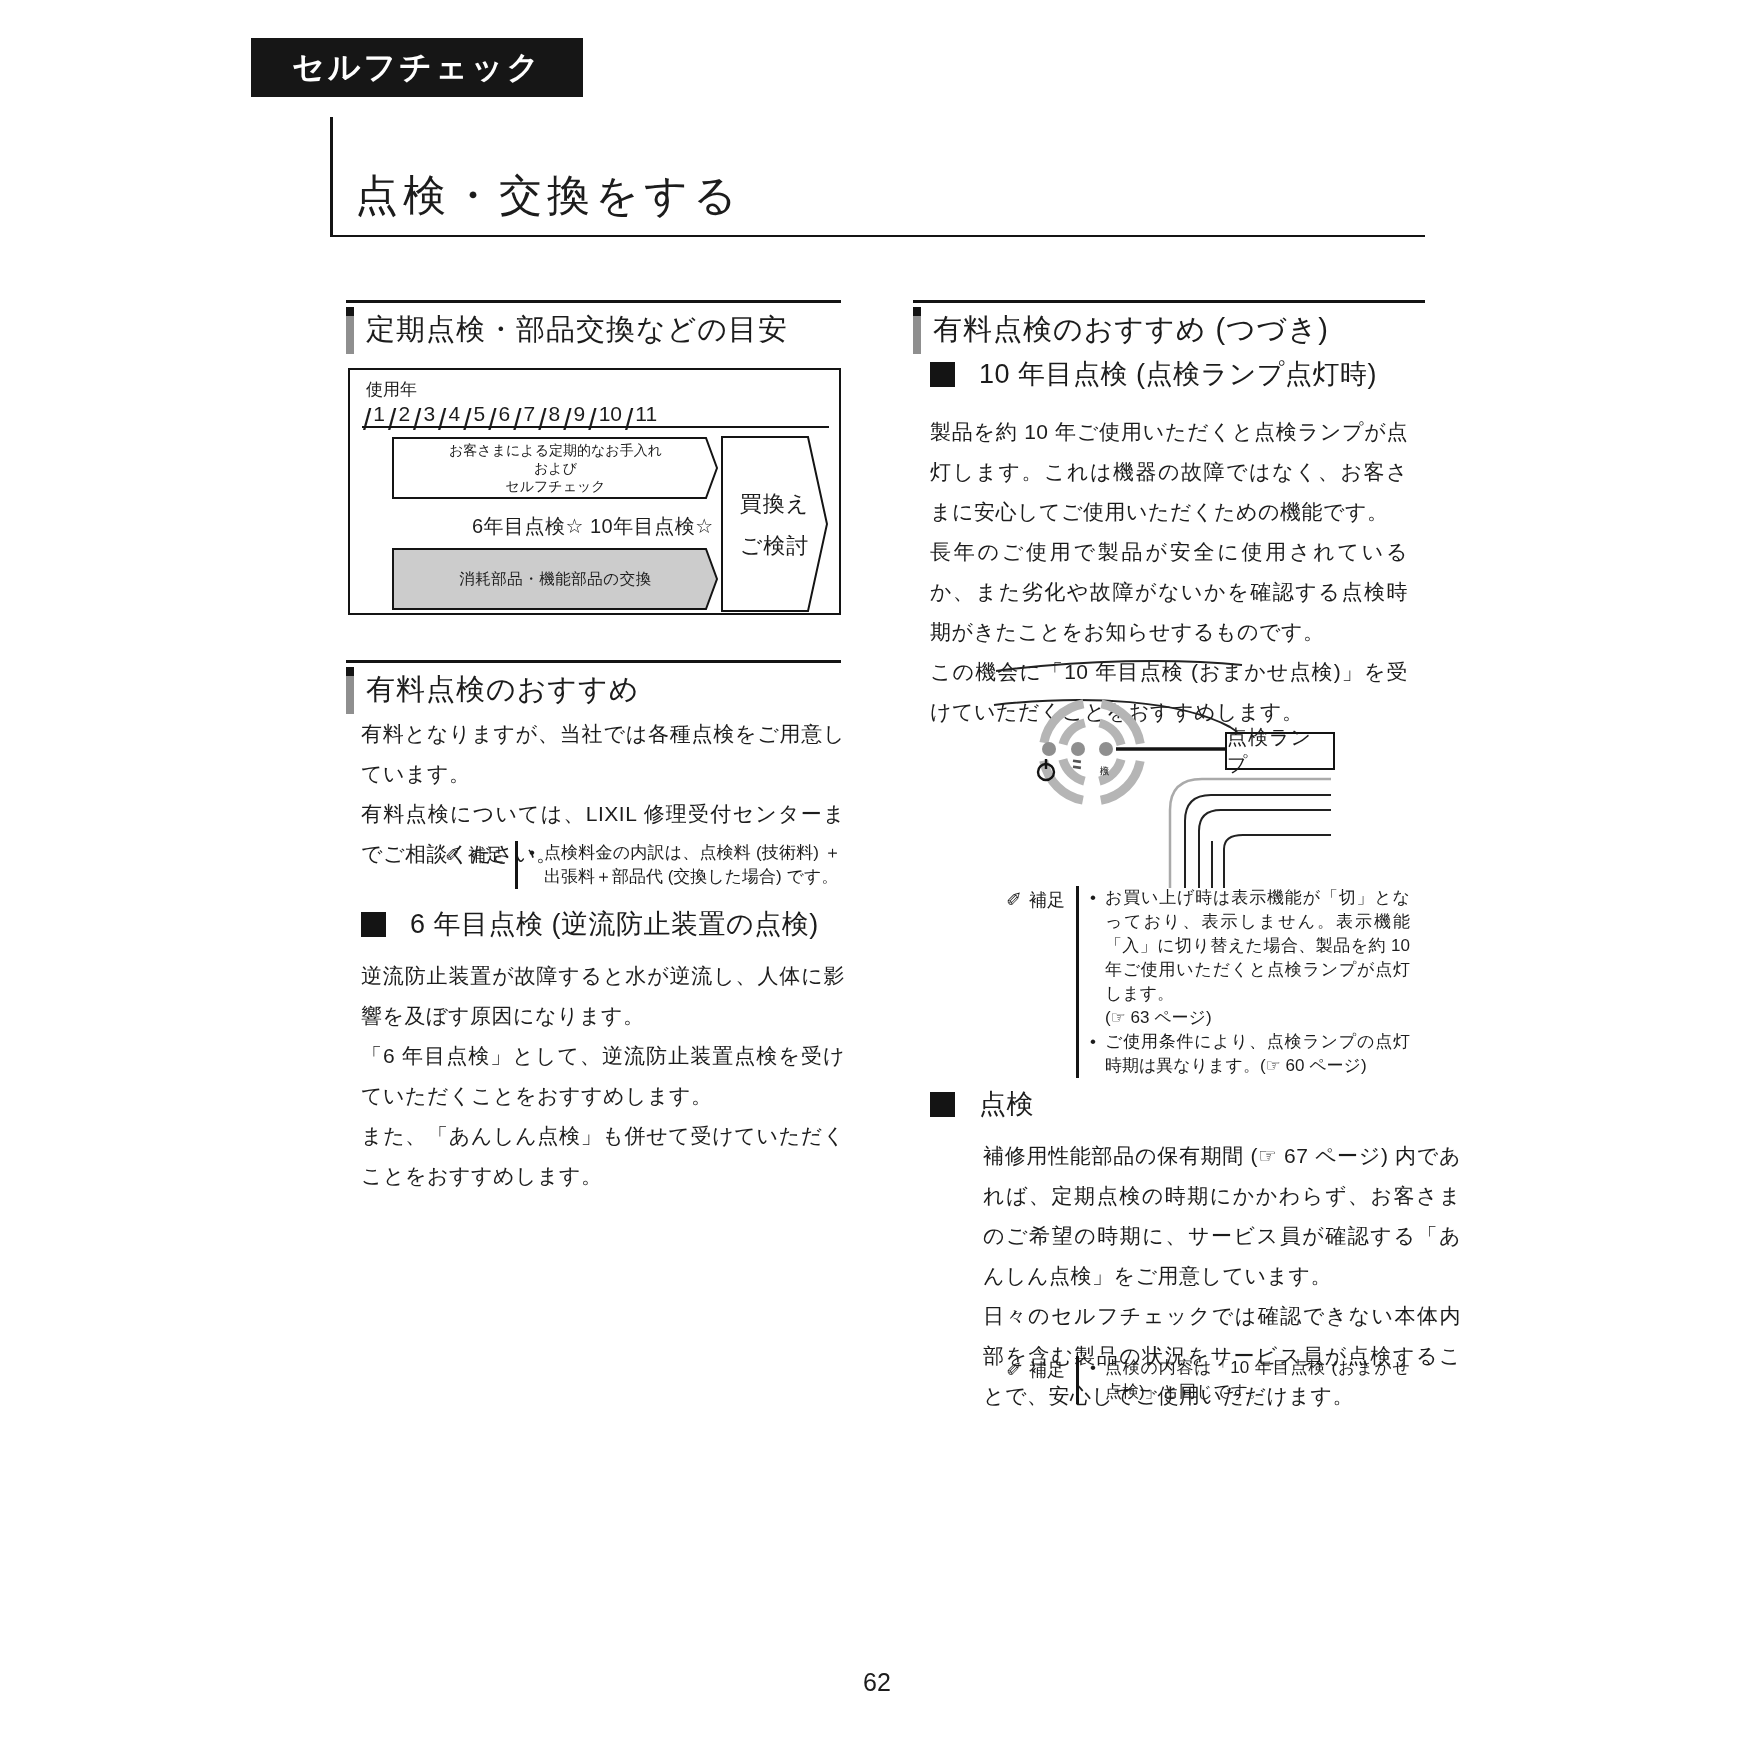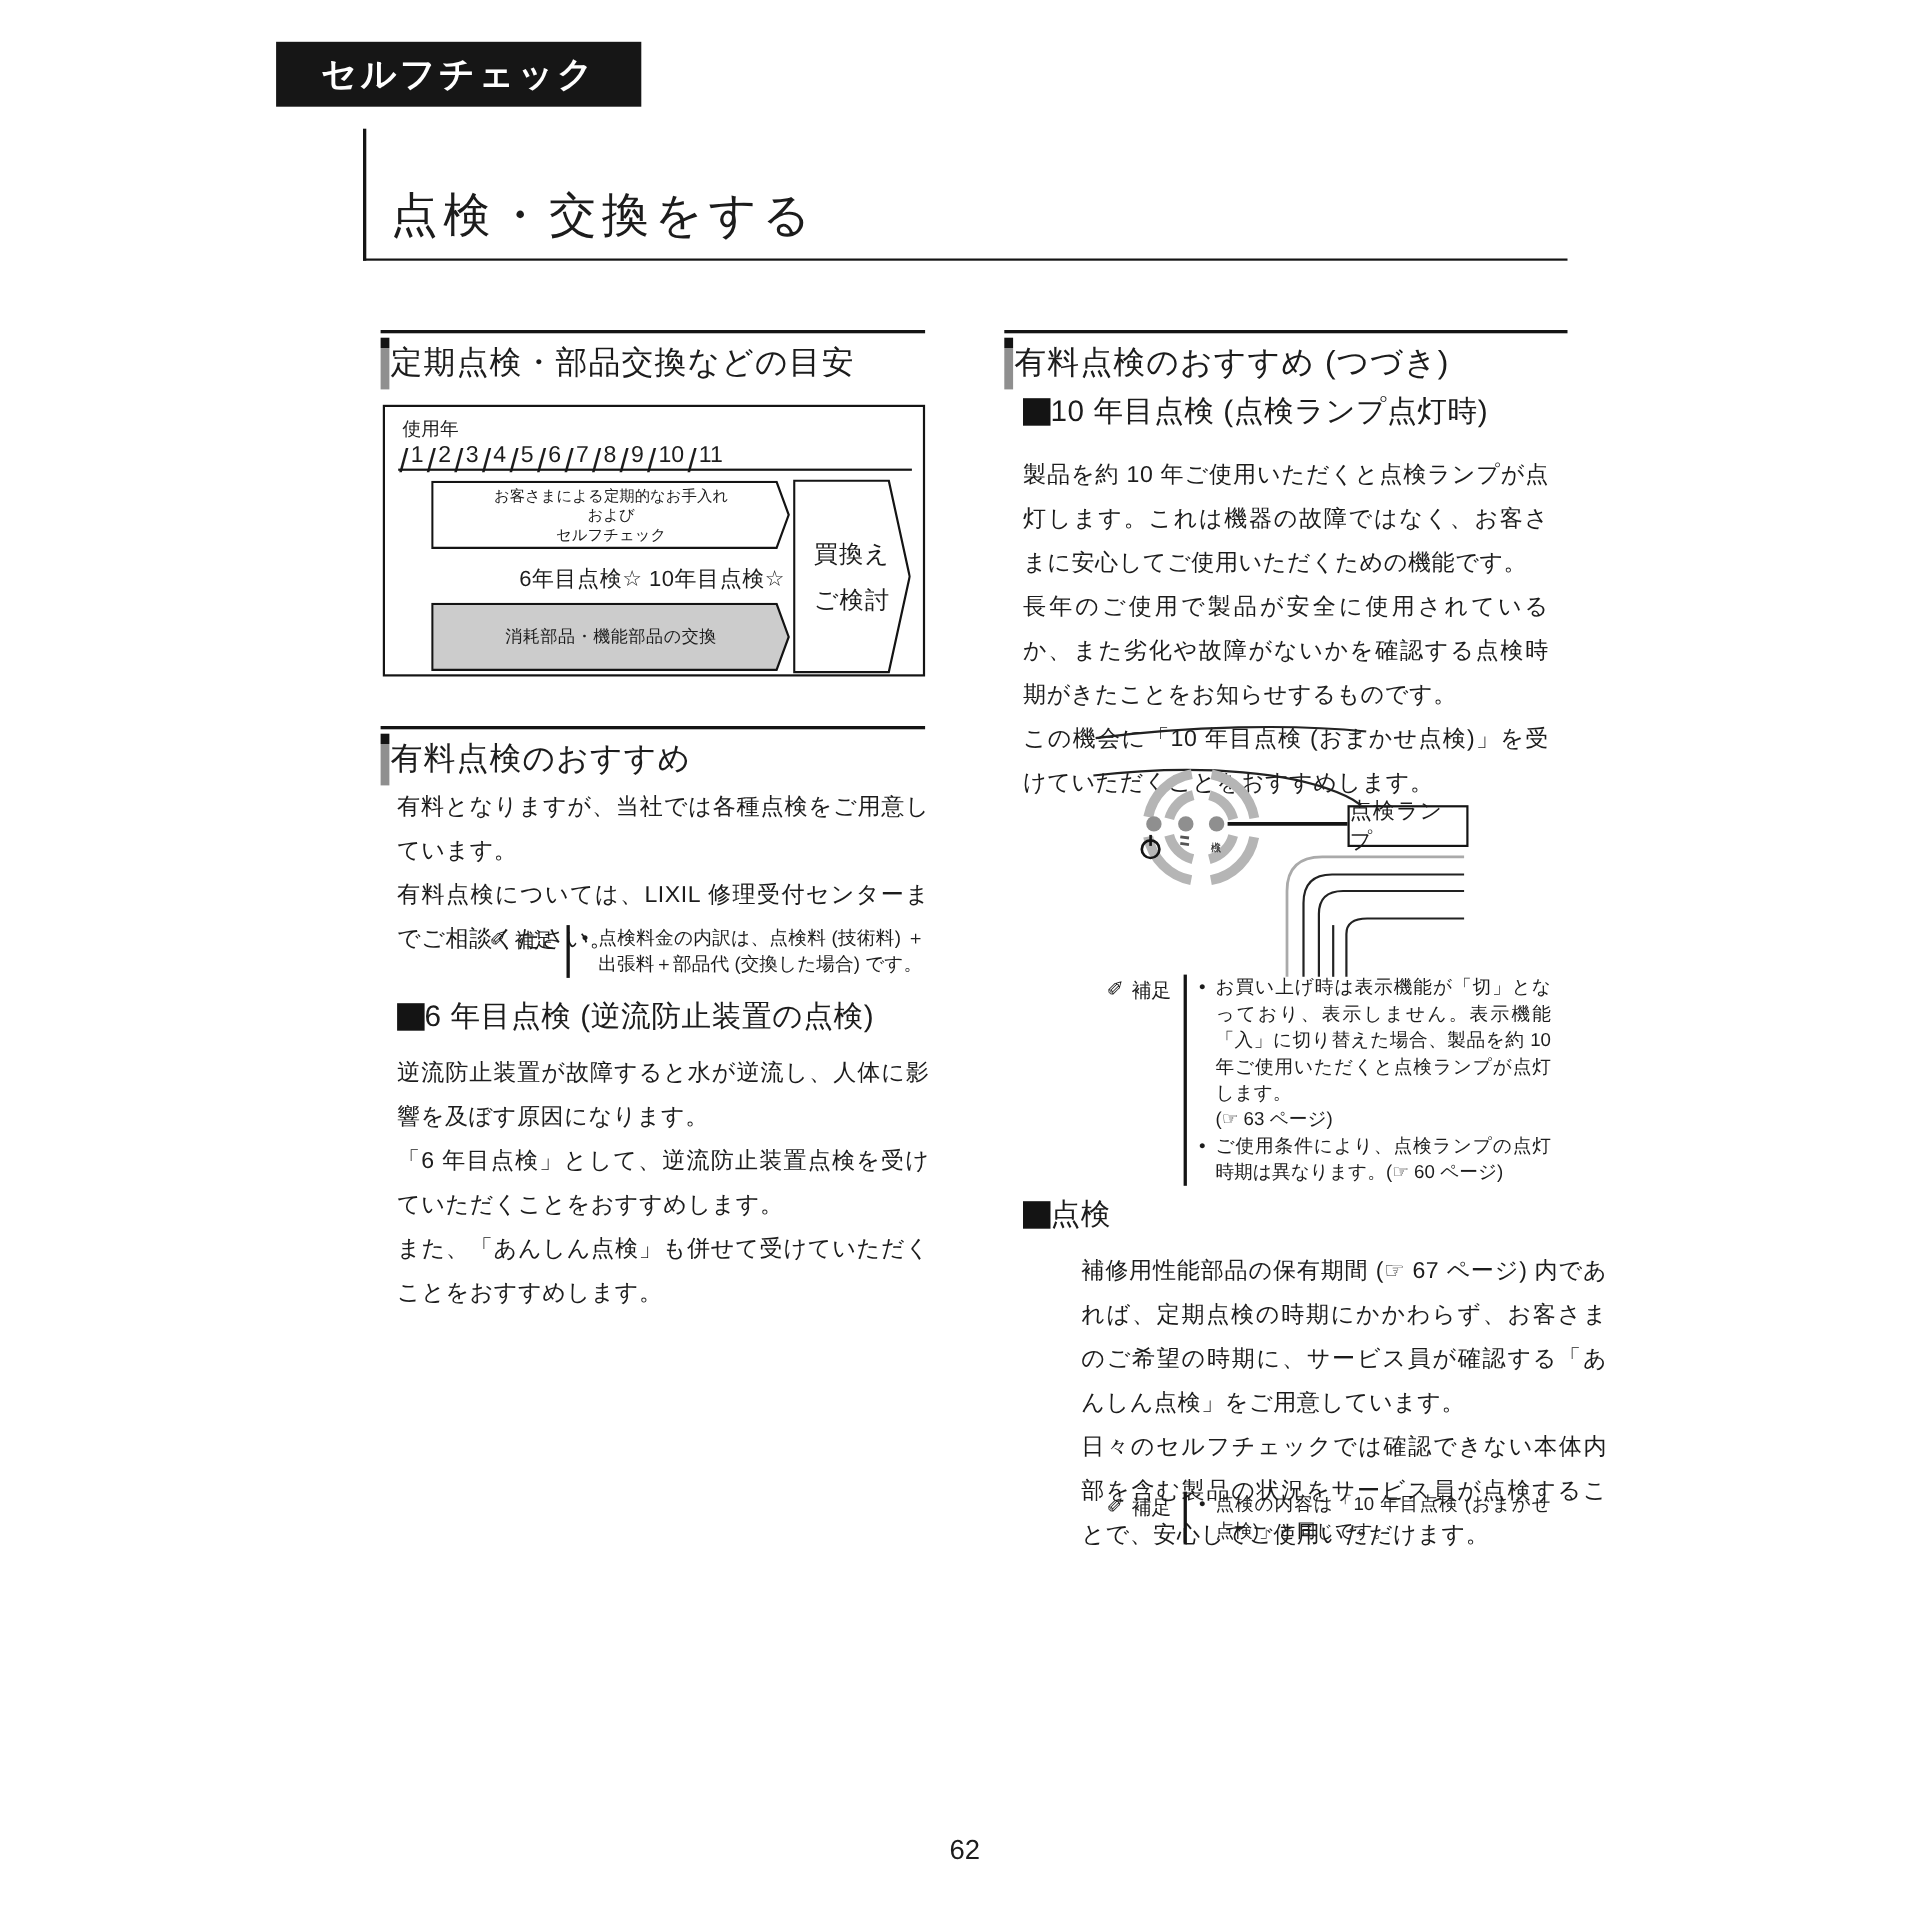--- a/index.html
+++ b/index.html
@@ -16,26 +16,26 @@
     font-size:32px;font-weight:bold;letter-spacing:3px;
   }
   .title-block{
     left:330px;top:117px;width:1095px;height:120px;
     border-left:3px solid #141414;border-bottom:2.5px solid #141414;
     display:flex;align-items:flex-end;padding:0 0 10px 22px;
   }
   .page-title{margin:0;font-size:43px;font-weight:500;letter-spacing:5px;}
 
   
-  .sec{border-top:3px solid #141414;padding-top:4px;display:flex;gap:1px;align-items:stretch;}
+  .sec{border-top:3px solid #141414;padding-top:4px;display:flex;gap:12px;align-items:stretch;}
   .sec-bar{width:8px;background:linear-gradient(#141414 0 9px,#8f8f8f 9px);flex:none;}
   .sec-title{font-size:29px;font-weight:500;letter-spacing:1px;padding:3px 0 4px 0;}
 
   
-  .sub{display:flex;gap:0;align-items:center;font-size:27px;font-weight:500;letter-spacing:0.5px;}
+  .sub{display:flex;gap:24px;align-items:center;font-size:27px;font-weight:500;letter-spacing:0.5px;}
   .sq{width:25px;height:25px;background:#141414;flex:none;}
 
   
   .para{font-size:21px;line-height:40px;letter-spacing:0.5px;text-align:justify;white-space:pre-line;}
 
   
   .note{display:flex;gap:11px;align-items:stretch;}
   .note-head{display:flex;gap:7px;align-items:flex-start;font-size:18px;padding-top:2px;flex:none;}
   .pencil{font-size:19px;line-height:1;padding-top:2px;}
   .note-bar{width:3px;background:#141414;flex:none;}

